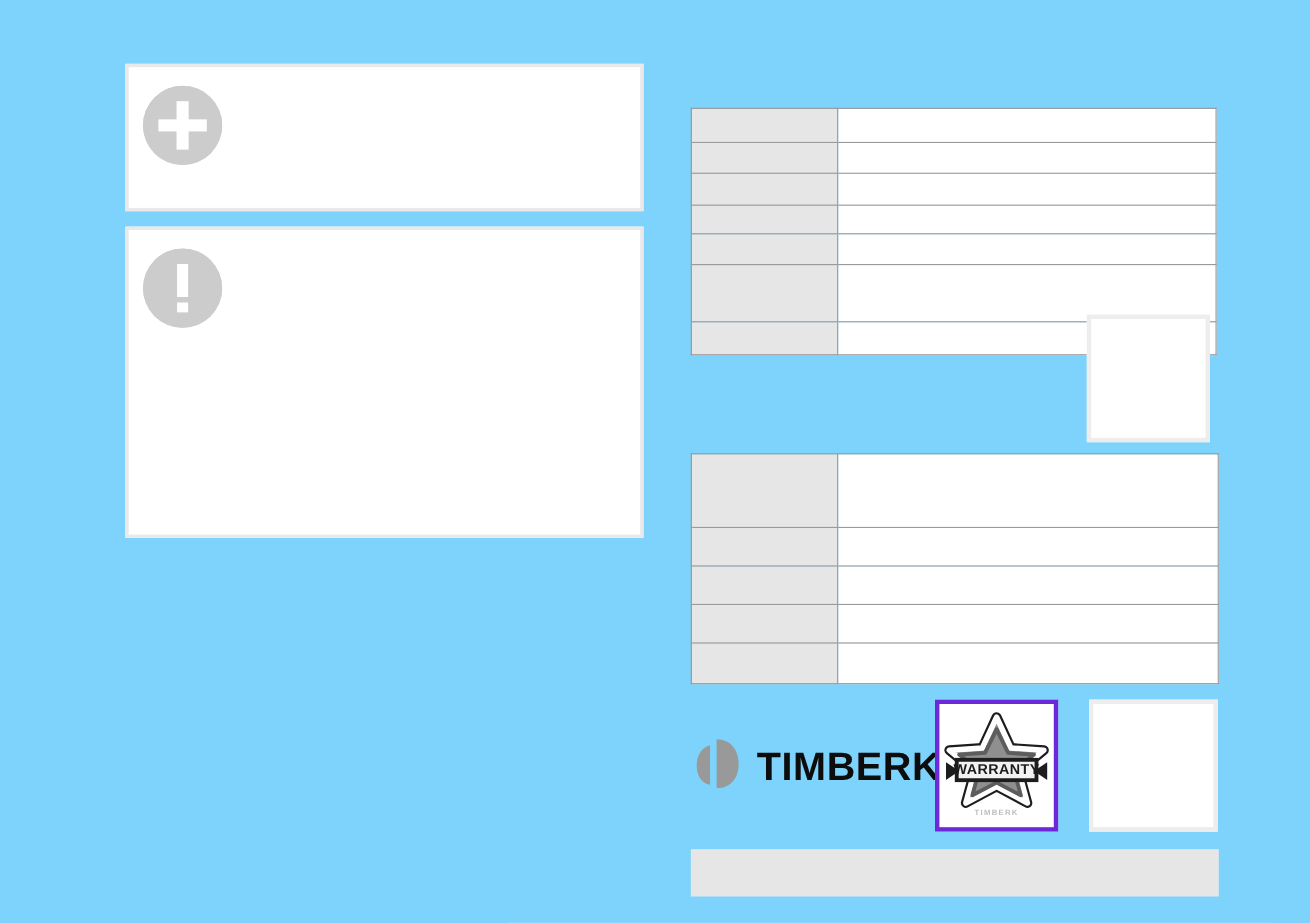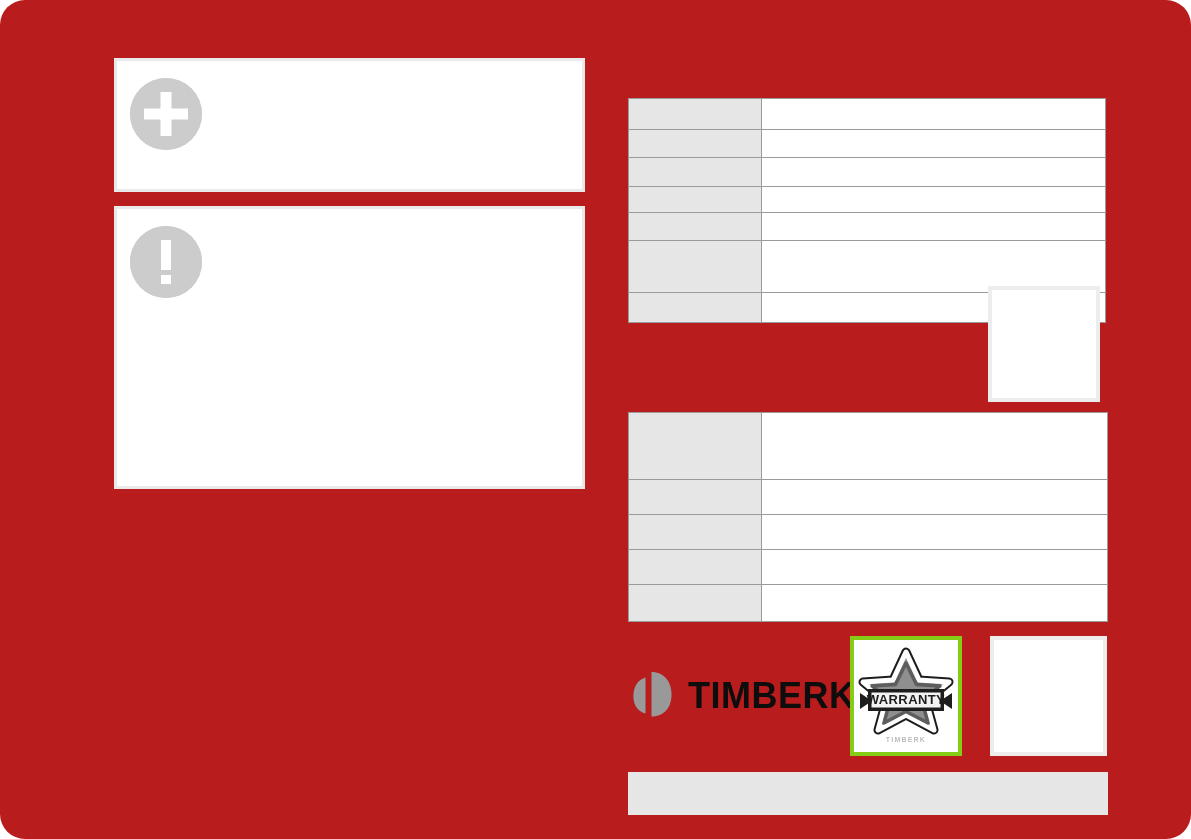--- a/index.html
+++ b/index.html
@@ -10,22 +10,21 @@
   body {
     font-family: "Liberation Sans", sans-serif;
     width: 1191px;
     height: 839px;
     position: relative;
     overflow: hidden;
   }
   .page {
     position: absolute;
     inset: 0;
-    background: #b91c1c;
-    border-radius: 25px;
+    background: #7dd3fc;
   }
 
   
   .notice-panel {
     position: absolute;
     background: #ffffff;
     border: 3px solid #e9e9e9;
     box-sizing: border-box;
   }
   #panel-add   { left: 114px; top: 58px;  width: 471px; height: 134px; }
@@ -111,21 +110,21 @@
     color: #0d0d0d;
     line-height: 1;
   }
 
   .warranty-box {
     position: absolute;
     left: 222px;
     top: 0px;
     width: 112px;
     height: 120px;
-    border: 4px solid #84cc16;
+    border: 4px solid #6d28d9;
     box-sizing: border-box;
     background: #ffffff;
   }
   .warranty-badge {
     position: absolute;
     left: 50%;
     top: 6px;
     transform: translateX(-50%);
   }
   .warranty-caption {

